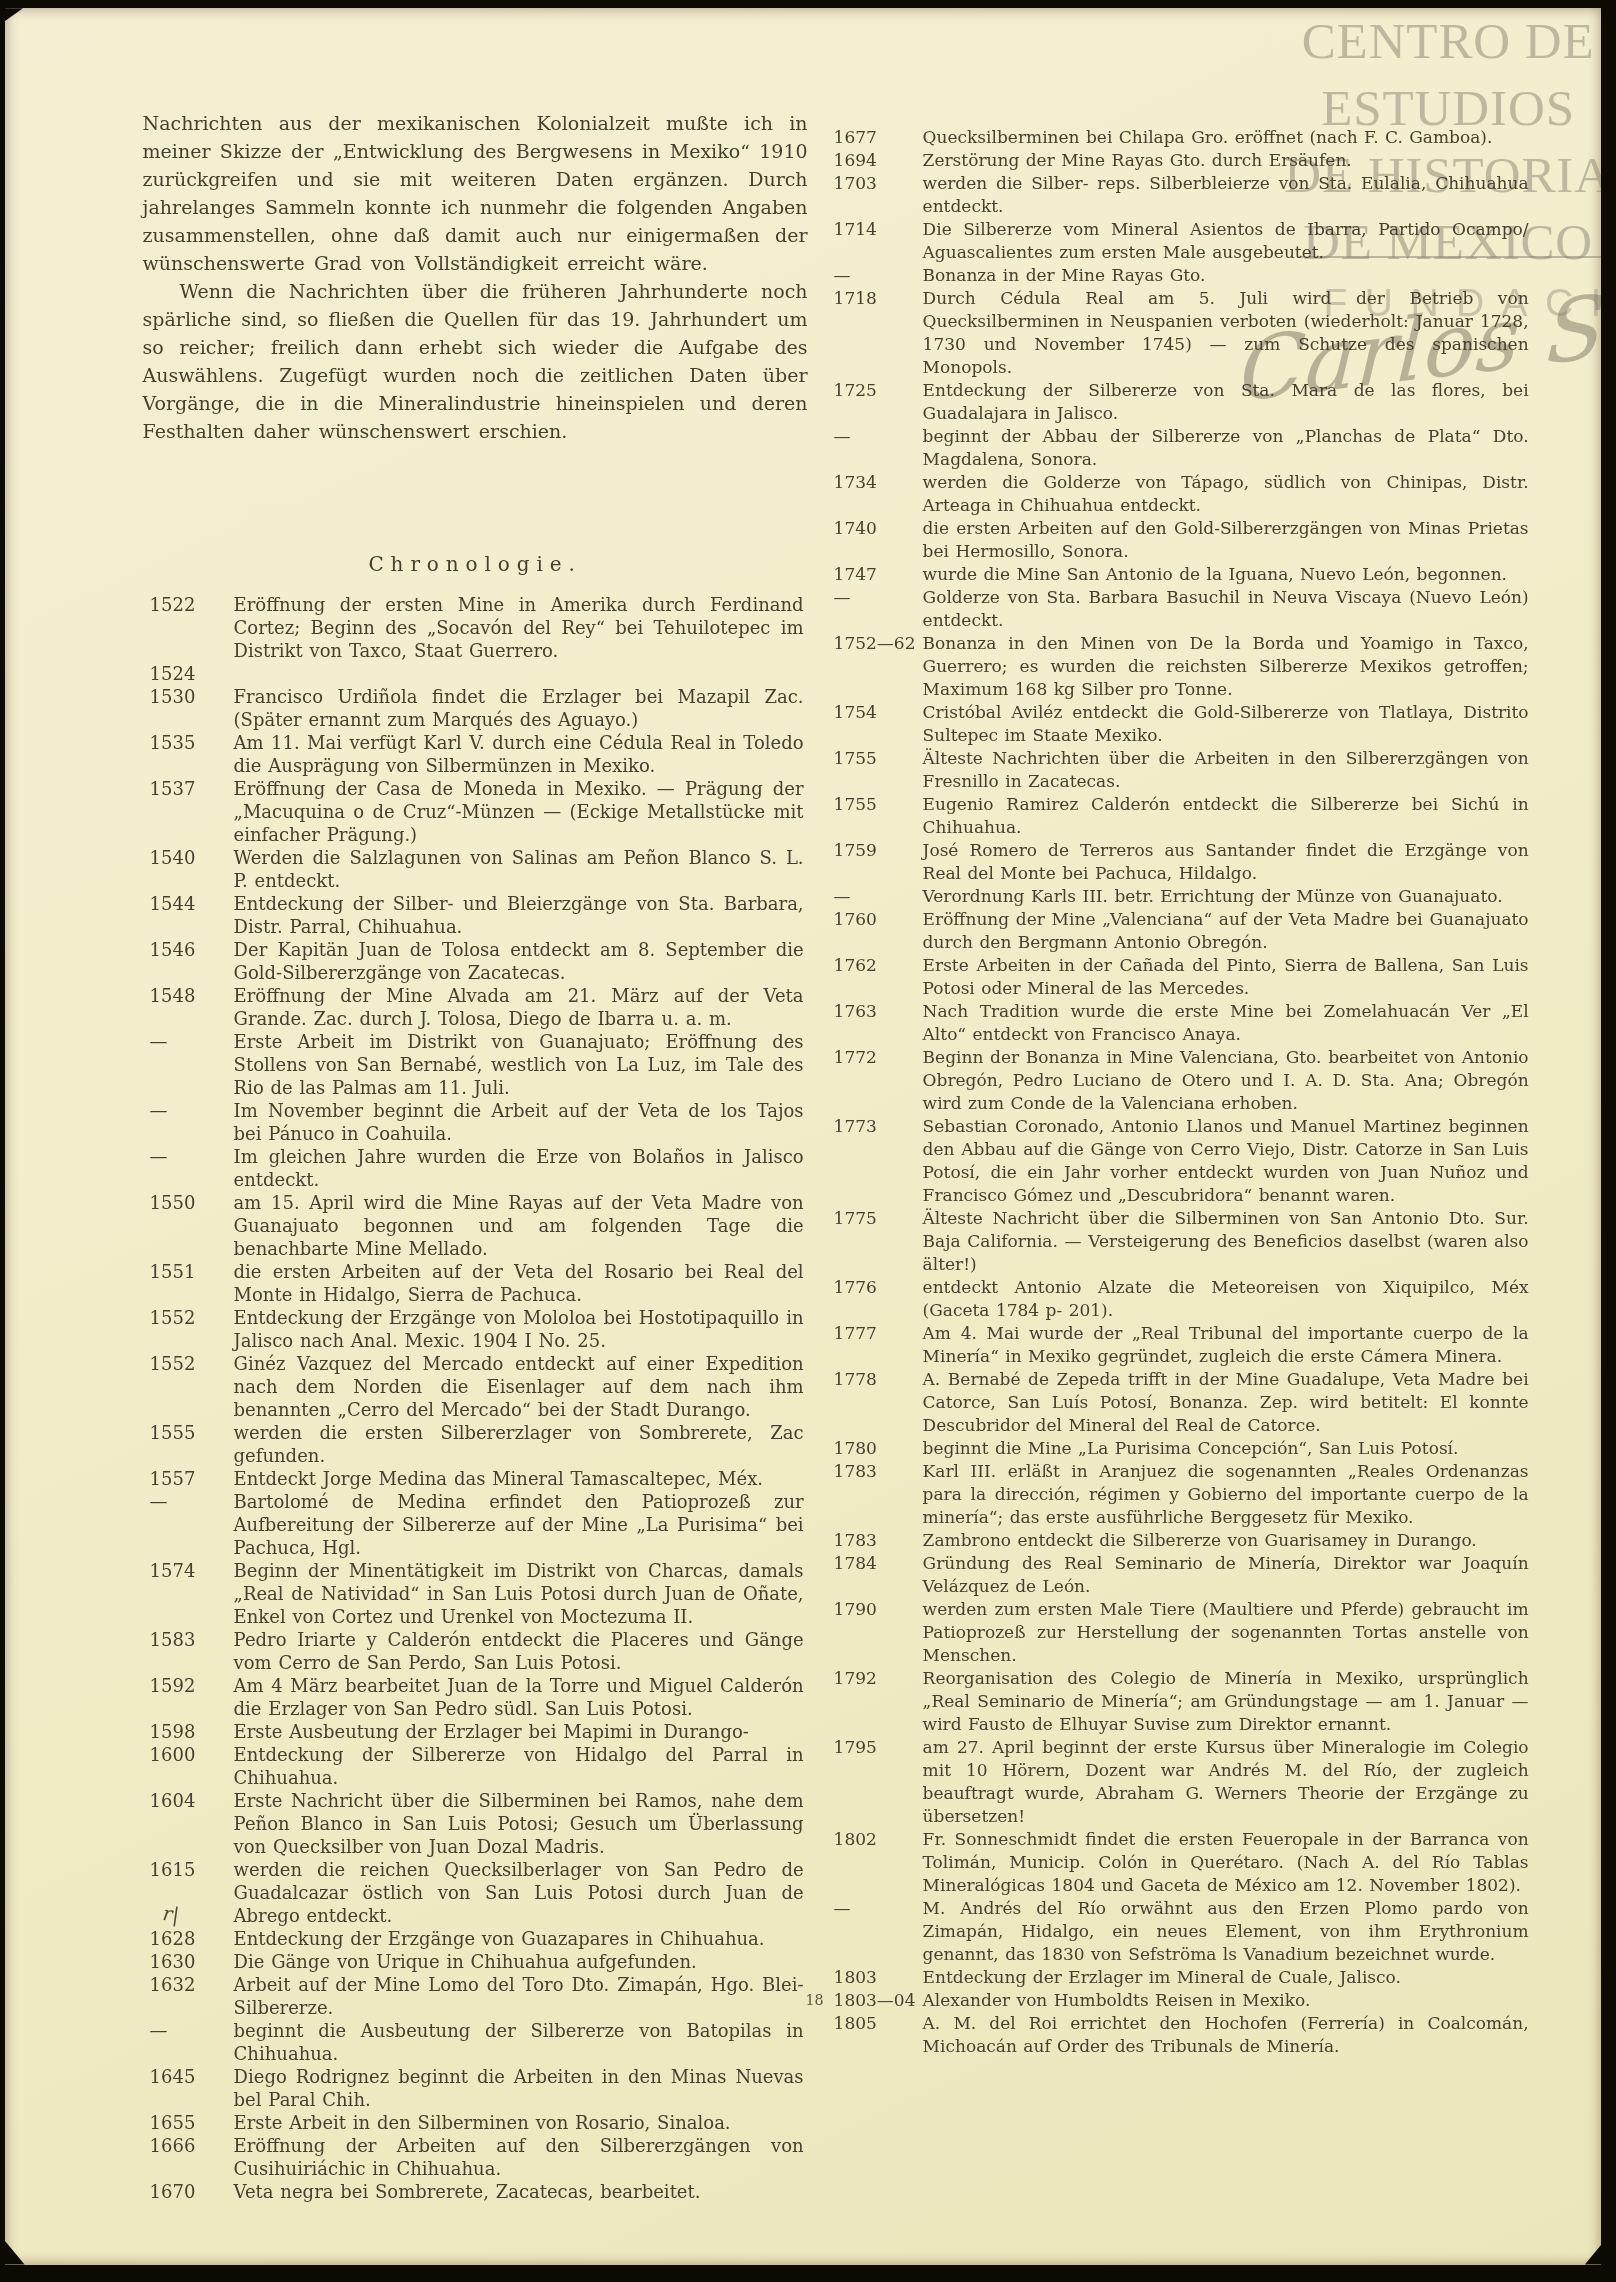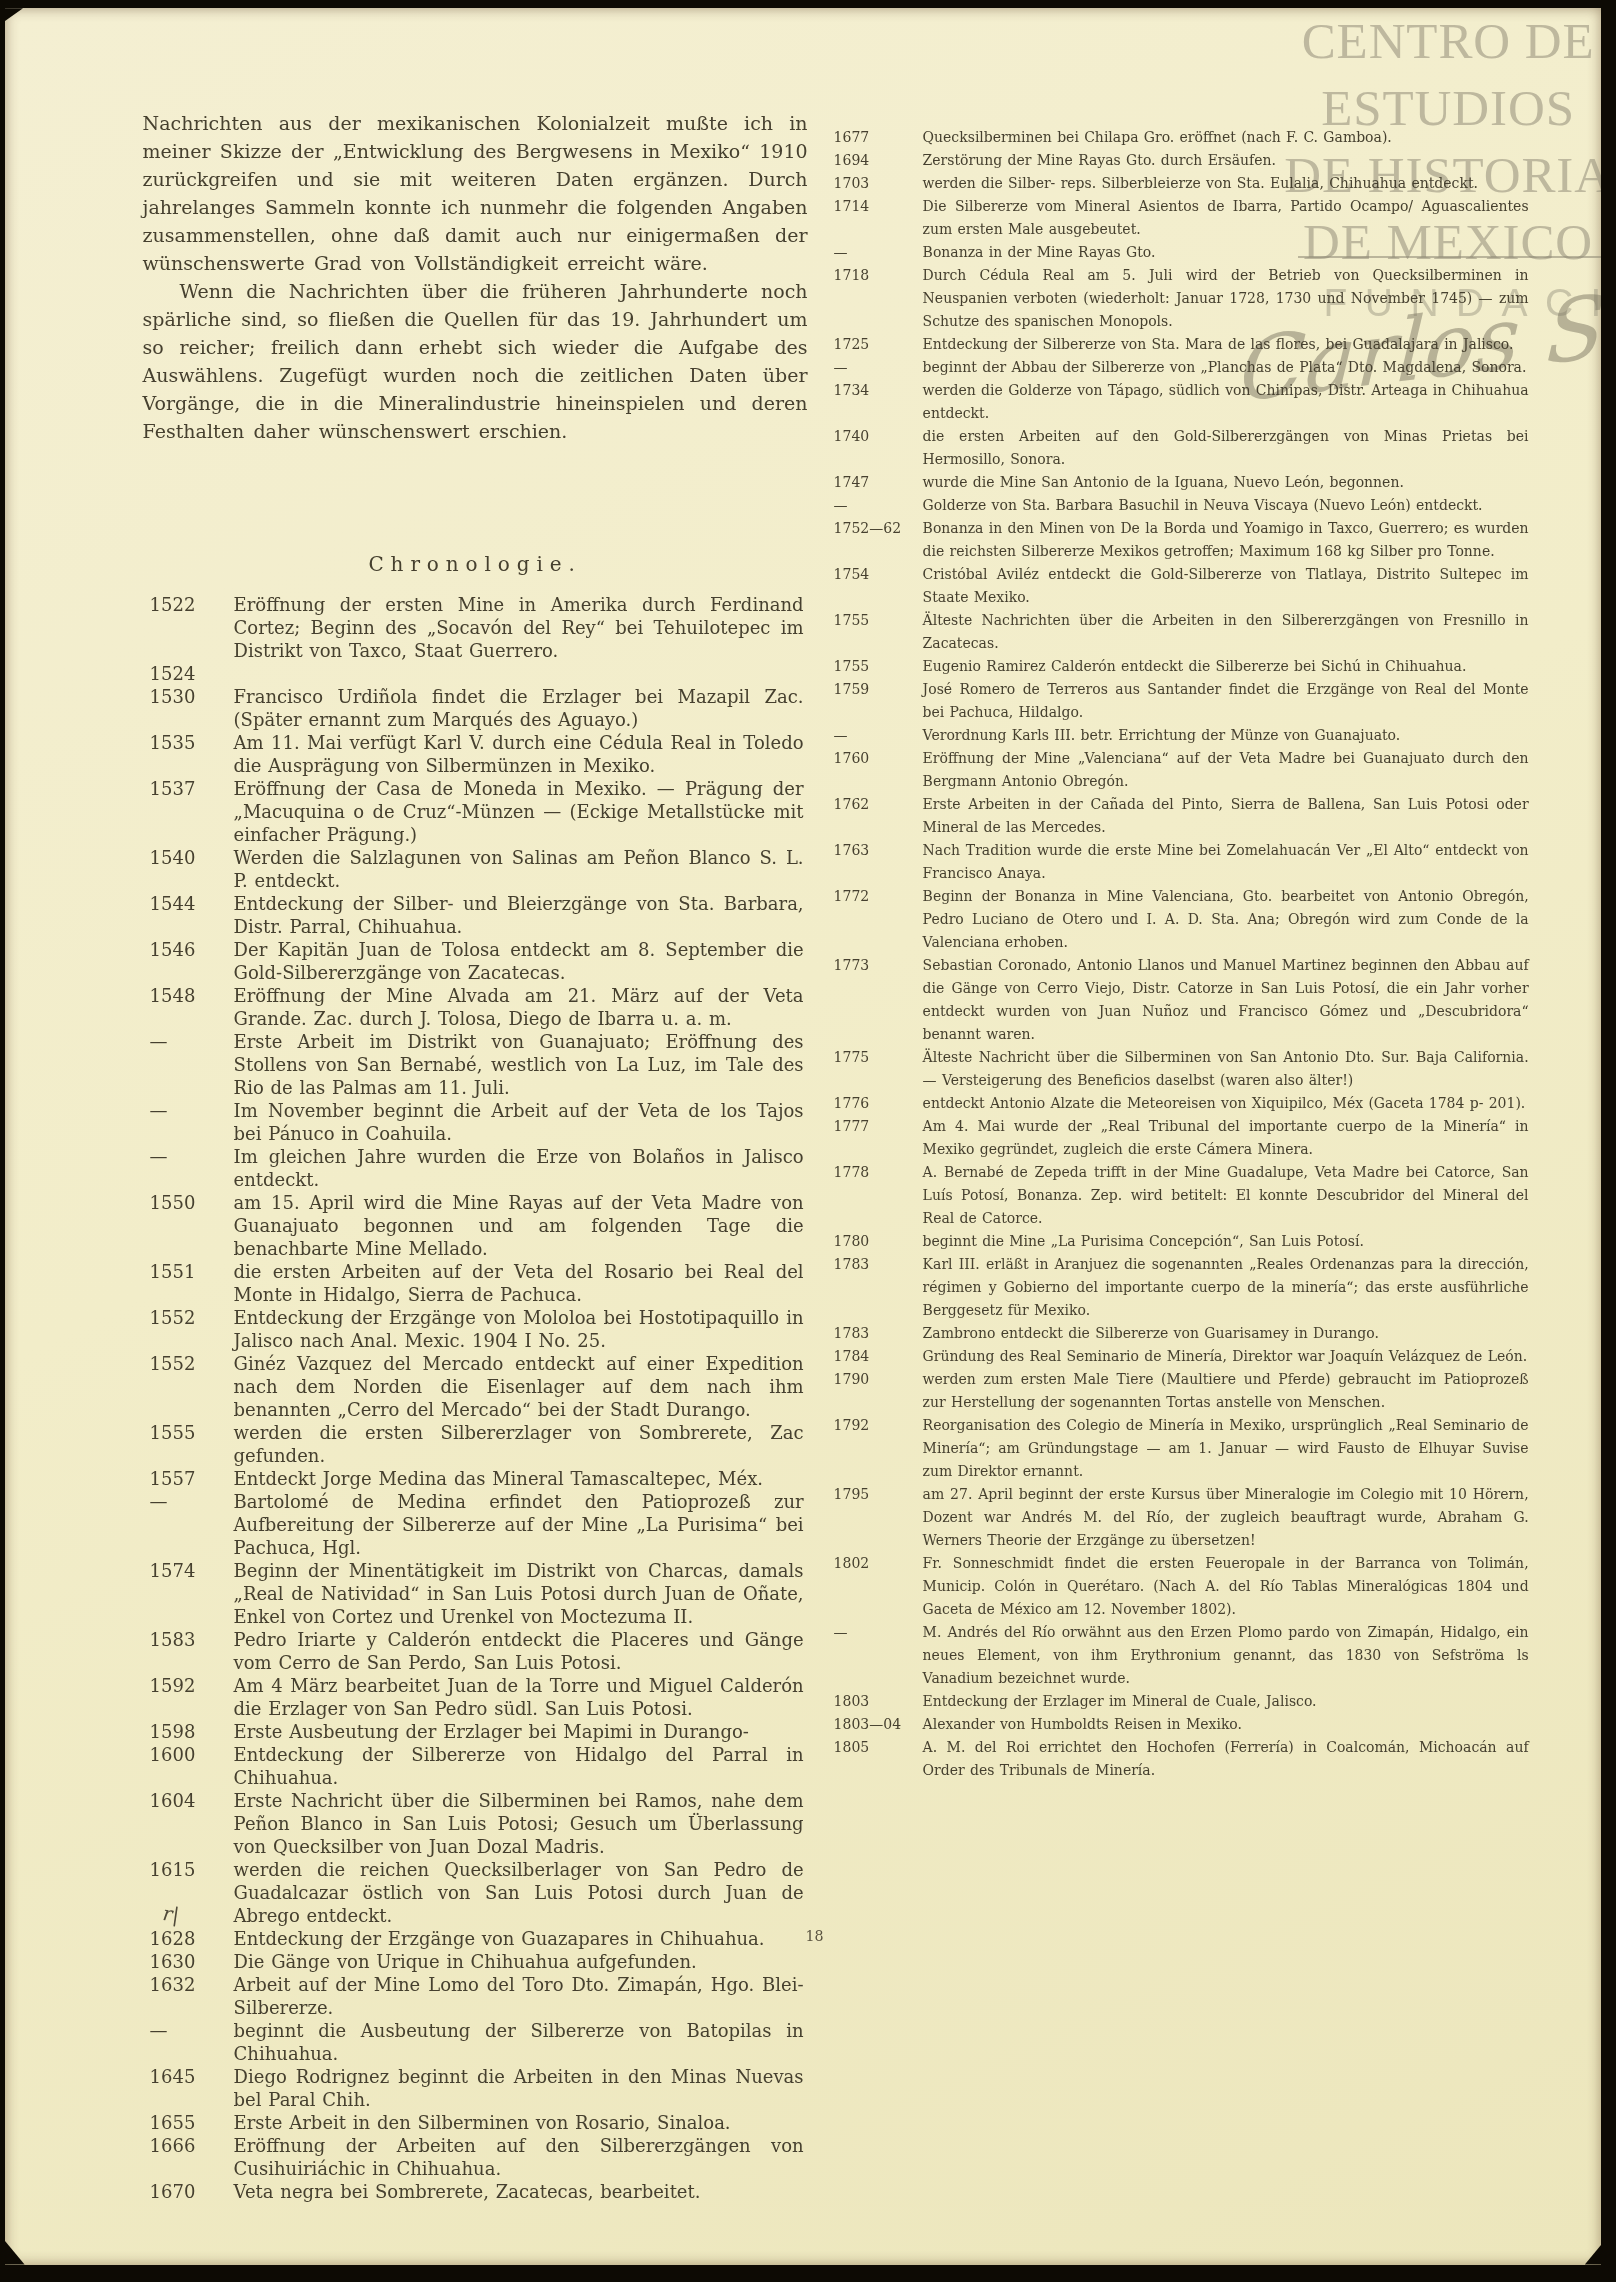--- a/index.html
+++ b/index.html
@@ -41,24 +41,24 @@
   .chron-heading{
     left:138px;top:544px;width:665px;text-align:center;
     font-size:20px;letter-spacing:6.9px;word-spacing:1.8px;
   }
   .col{z-index:2;position:absolute;color:#46402f;}
   .col .entry{display:flex;align-items:baseline;}
   .col .yr{flex:none;white-space:nowrap;}
   .col .txt{flex:1;text-align:justify;word-spacing:.06em;}
   .col-left{left:145px;top:585px;width:654px;font-size:18px;line-height:23px;}
   .col-left .yr{width:84px;}
-  .col-right{left:829px;top:118px;width:695px;font-size:14px;line-height:23px;}
+  .col-right{left:829px;top:118px;width:695px;font-size:17px;line-height:23px;}
   .col-right .yr{width:89px;}
 
-  .page-mark{left:801px;top:1920px;font-size:14.2px;color:#5a5340;z-index:2;}
+  .page-mark{left:801px;top:1984px;font-size:14.2px;color:#5a5340;z-index:2;}
   .pen-mark{left:158px;top:1894px;font-size:20px;color:#504a39;z-index:2;
     font-style:italic;transform:rotate(8deg);}
 </style>
 </head>
 <body>
 
 <div class="paper">
 
   <div class="stamp stamp-lines">
     <div>CENTRO DE</div>

